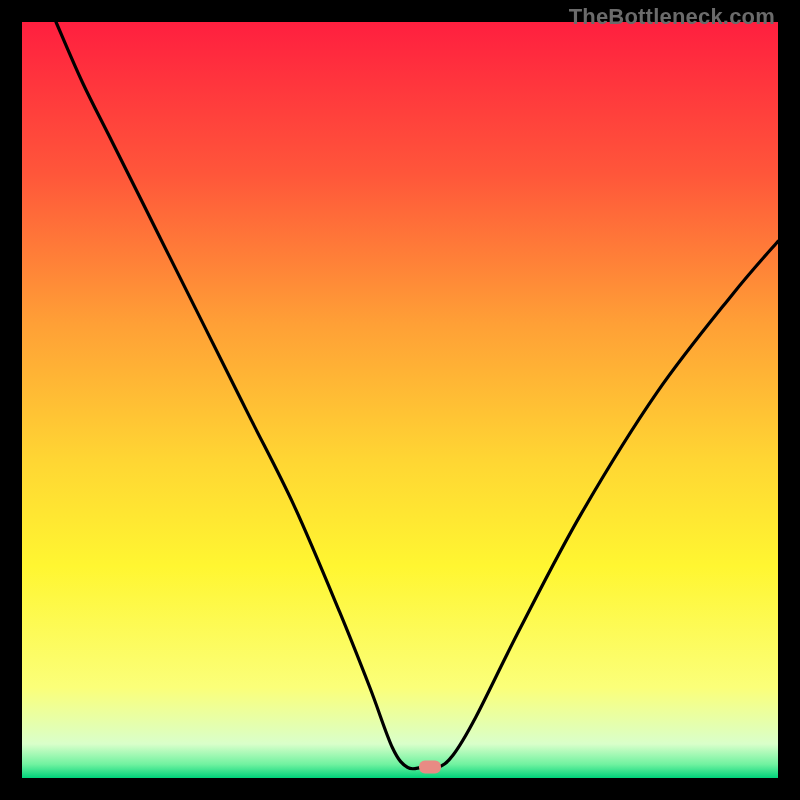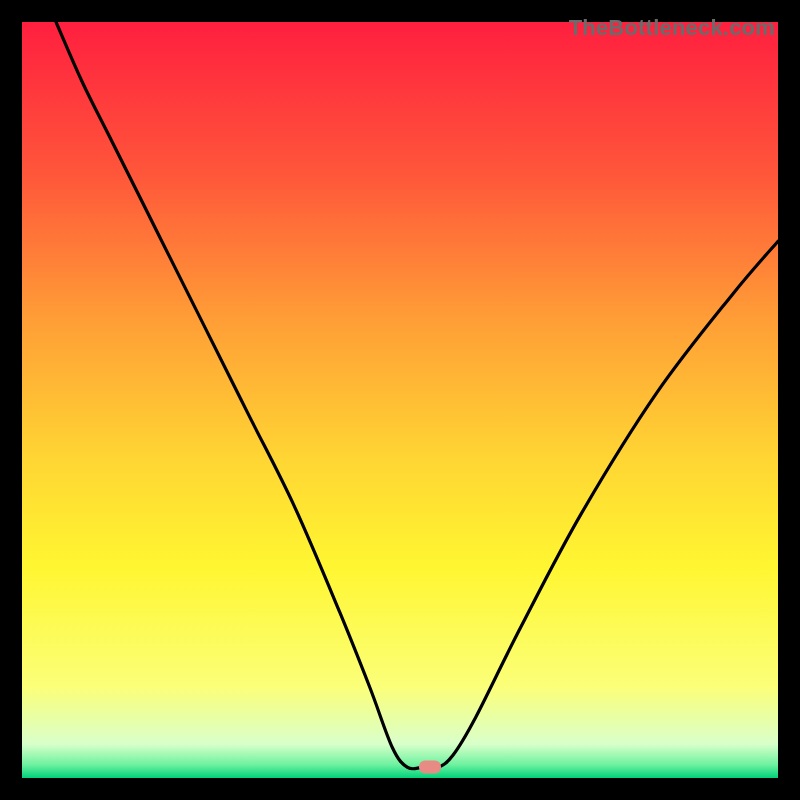--- a/index.html
+++ b/index.html
@@ -19,21 +19,21 @@
   }
   .plot-area {
     position: absolute;
     left: 0;
     top: 0;
     width: 756px;
     height: 756px;
   }
   .watermark {
     position: absolute;
-    top: 15px;
+    top: 4px;
     right: 25px;
     font-family: Arial, Helvetica, sans-serif;
     font-size: 22px;
     font-weight: bold;
     color: #6b6b6b;
     letter-spacing: 0.2px;
     z-index: 10;
   }
   svg.curve-layer {
     position: absolute;

